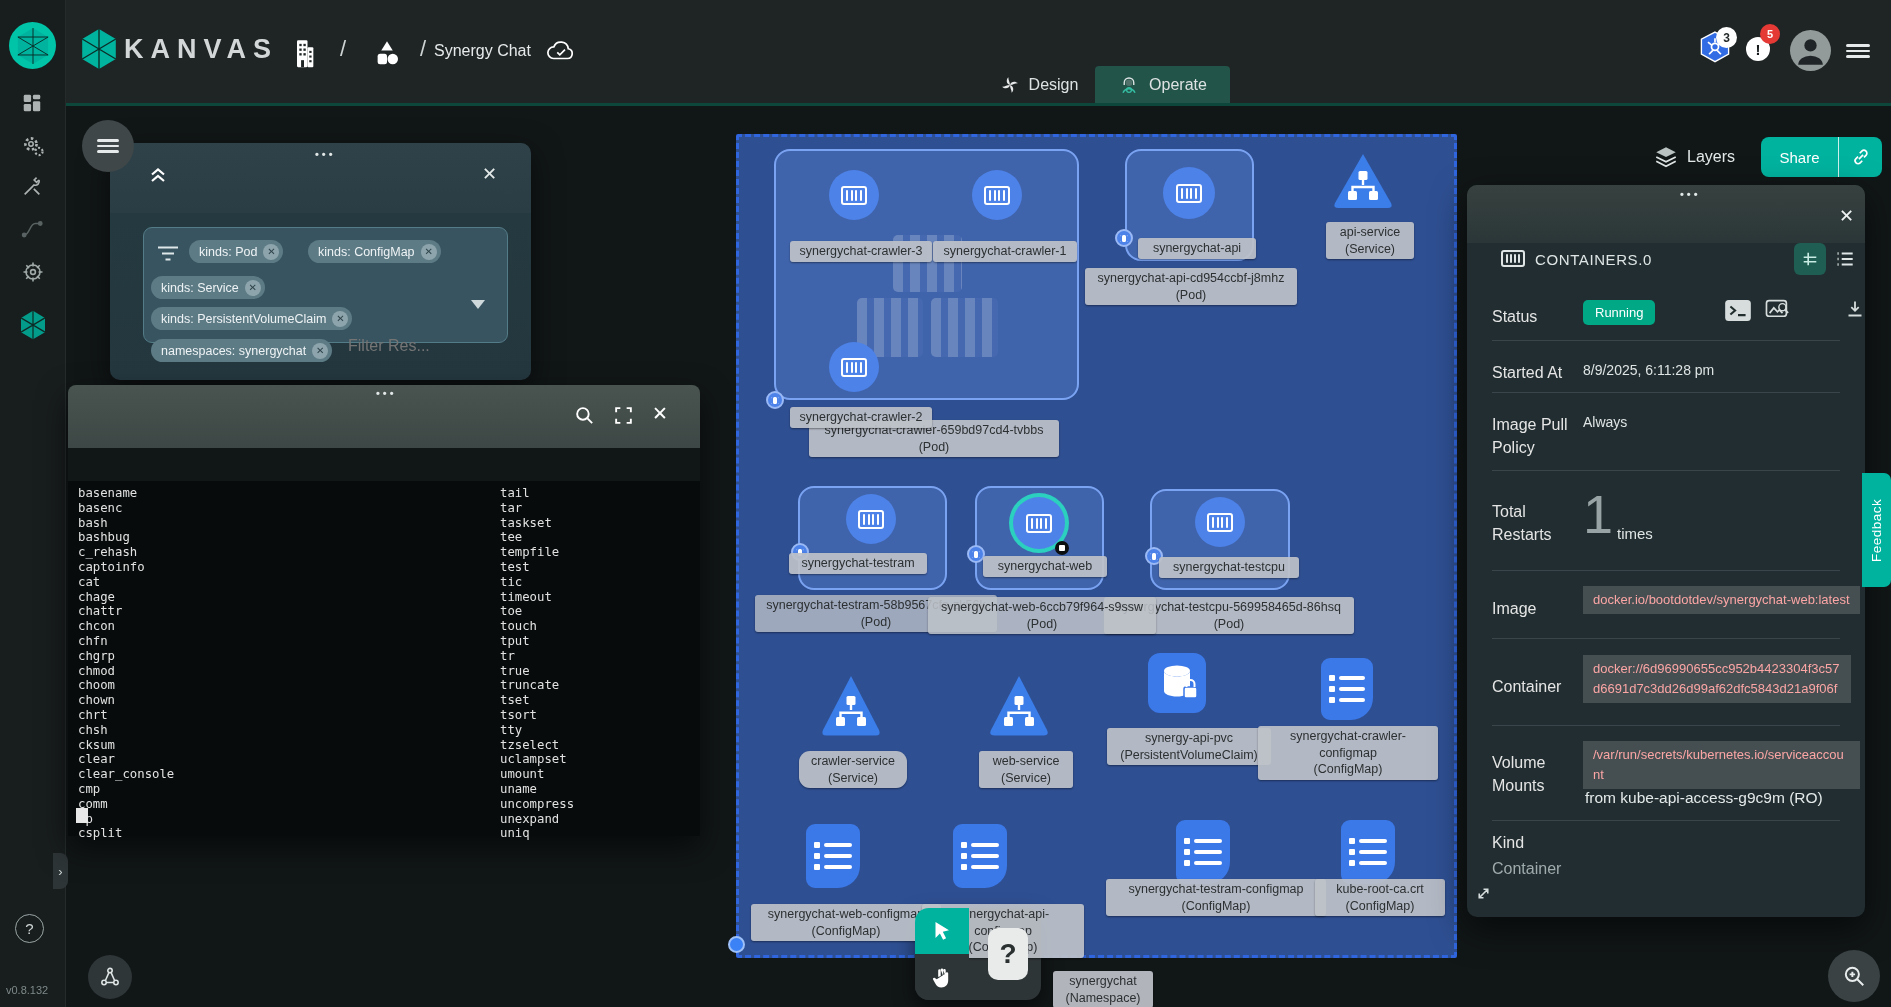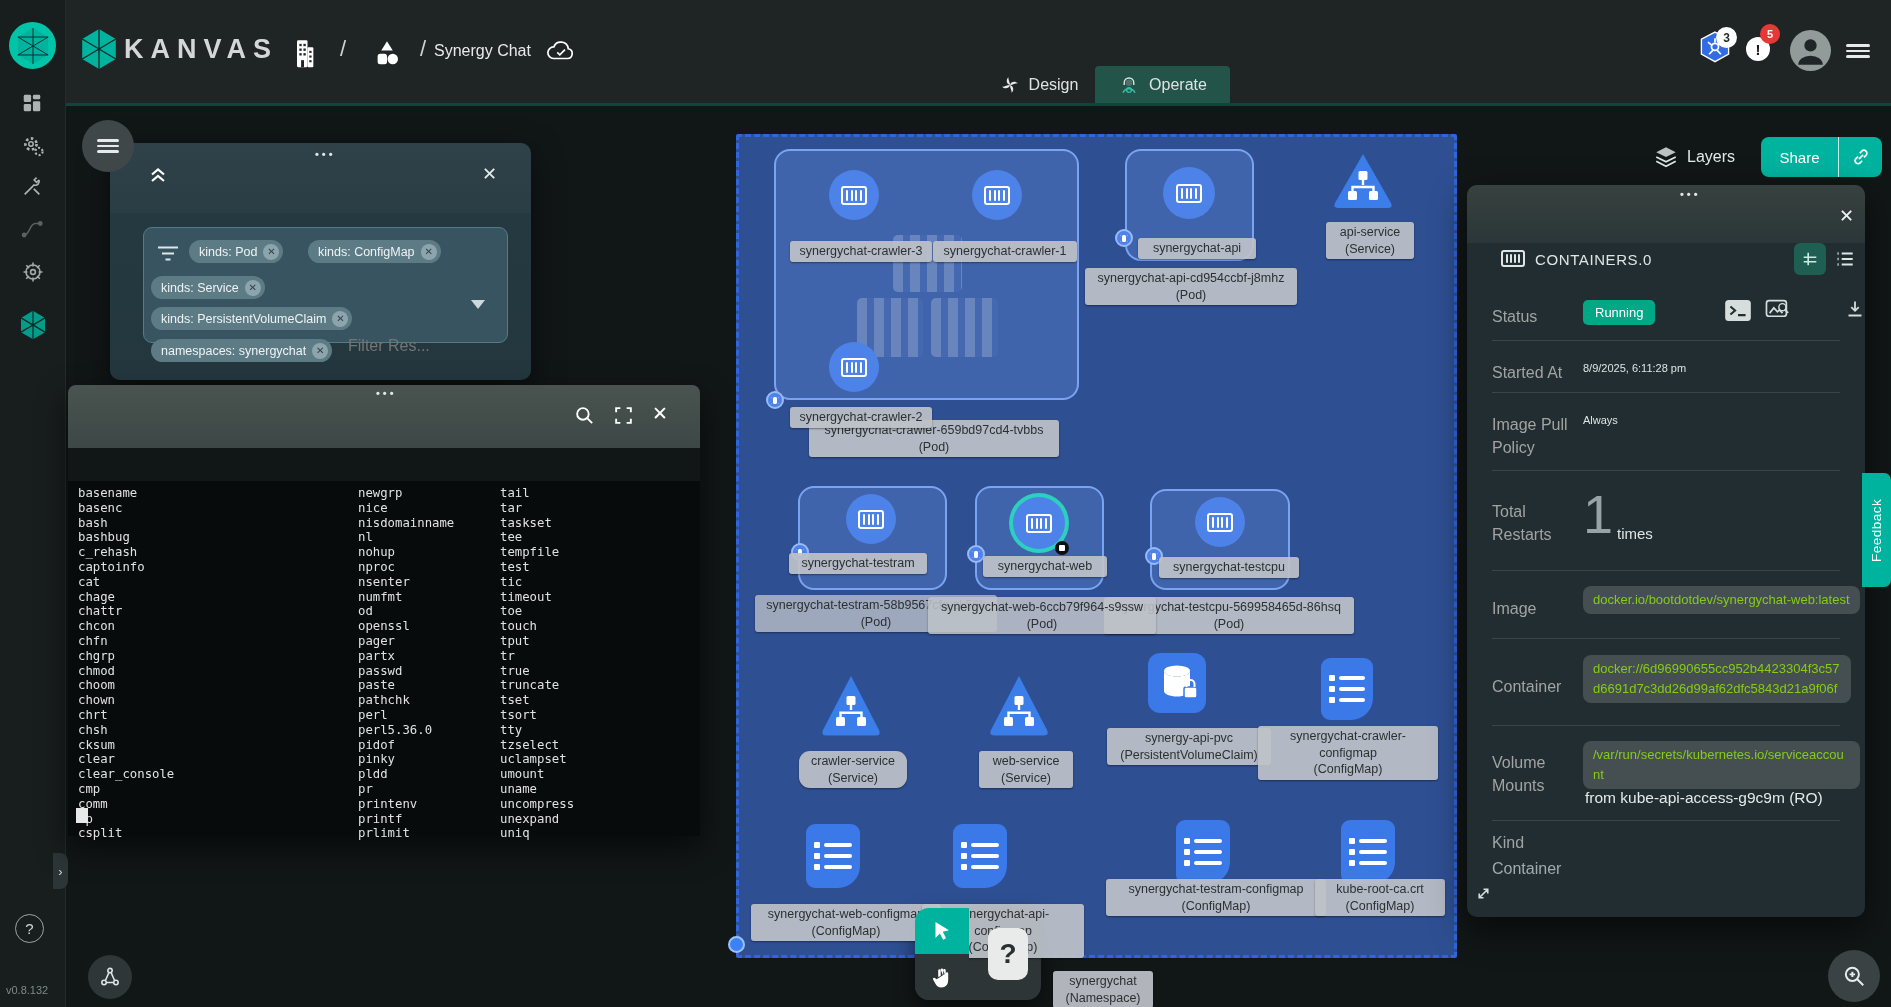--- a/index.html
+++ b/index.html
@@ -45,23 +45,23 @@
   
   .term{position:absolute;left:68px;top:385px;width:632px;height:451px;border-radius:8px 8px 0 0;box-shadow:0 12px 30px rgba(0,0,0,.55);}
   .term-head{position:absolute;left:0;top:0;width:632px;height:63px;background:linear-gradient(#49534f,#3d4745);border-radius:8px 8px 0 0;}
   .term-tabs{position:absolute;left:0;top:63px;width:632px;height:33px;background:#151a1b;}
   .term-tab{position:absolute;left:0;top:0;width:170px;height:33px;background:#272e2f;display:flex;align-items:center;gap:8px;padding:0 10px;box-sizing:border-box;color:#e3e7e7;font-size:13px;}
   .term-body{position:absolute;left:0;top:96px;width:632px;height:355px;background:#070b0b;}
   .tcol{position:absolute;top:5px;margin:0;font-family:"DejaVu Sans Mono",monospace;font-size:12.3px;line-height:14.79px;color:#e2e2e2;white-space:pre;}
   
   .dpanel{position:absolute;left:1467px;top:185px;width:398px;height:732px;border-radius:10px;background:#212d30;box-shadow:0 12px 34px rgba(0,0,0,.55);}
   .dpanel-head{position:absolute;left:0;top:0;width:398px;height:58px;background:linear-gradient(#37413f,#2b3638);border-radius:10px 10px 0 0;}
-  .dlabel{position:absolute;left:25px;width:92px;font-size:16px;color:#a3a3a3;line-height:1.45;}
-  .dvalue{position:absolute;left:116px;font-size:11px;color:#dfe4e4;text-align:center;}
-  .dchip{position:absolute;left:116px;background:#454f51;border-radius:8px;color:#84cc16;font-size:13px;line-height:1.55;padding:4px 10px;word-break:break-all;box-sizing:border-box;}
+  .dlabel{position:absolute;left:25px;width:92px;font-size:16px;color:#e5e5e5;line-height:1.45;}
+  .dvalue{position:absolute;left:116px;font-size:14px;color:#dfe4e4;text-align:center;}
+  .dchip{position:absolute;left:116px;background:#454f51;border-radius:0;color:#fca5a5;font-size:13px;line-height:1.55;padding:4px 10px;word-break:break-all;box-sizing:border-box;}
   .ddiv{position:absolute;left:25px;width:348px;height:1px;background:#39454a;}
   .runbadge{position:absolute;left:116px;background:#00a886;color:#fff;font-size:13px;border-radius:5px;padding:5px 12px;}
   
   .circle-btn{position:absolute;border-radius:50%;display:flex;align-items:center;justify-content:center;}
   .share-btn{position:absolute;background:#00b39f;color:#fff;display:flex;align-items:center;justify-content:center;}
   .feedback{position:absolute;left:1862px;top:473px;width:29px;height:114px;background:#00b39f;border-radius:7px 0 0 7px;color:#fff;font-size:13.5px;writing-mode:vertical-rl;transform:rotate(180deg);display:flex;align-items:center;justify-content:center;letter-spacing:.5px;}
   .cursor-toolbar{position:absolute;left:915px;top:908px;width:126px;height:92px;background:#2e3537;border-radius:14px;box-shadow:0 8px 20px rgba(0,0,0,.5);}
 </style>
 </head>
 <body>
@@ -592,44 +592,20 @@
 chown
 chrt
 chsh
 cksum
 clear
 clear_console
 cmp
 comm
 cp
 csplit</pre>
-      <pre class="tcol" style="left:290px;">newgrp
-nice
-nisdomainname
-nl
-nohup
-nproc
-nsenter
-numfmt
-od
-openssl
-pager
-partx
-passwd
-paste
-pathchk
-perl
-perl5.36.0
-pidof
-pinky
-pldd
-pr
-printenv
-printf
-prlimit</pre>
       <pre class="tcol" style="left:432px;">tail
 tar
 taskset
 tee
 tempfile
 test
 tic
 timeout
 toe
 touch

